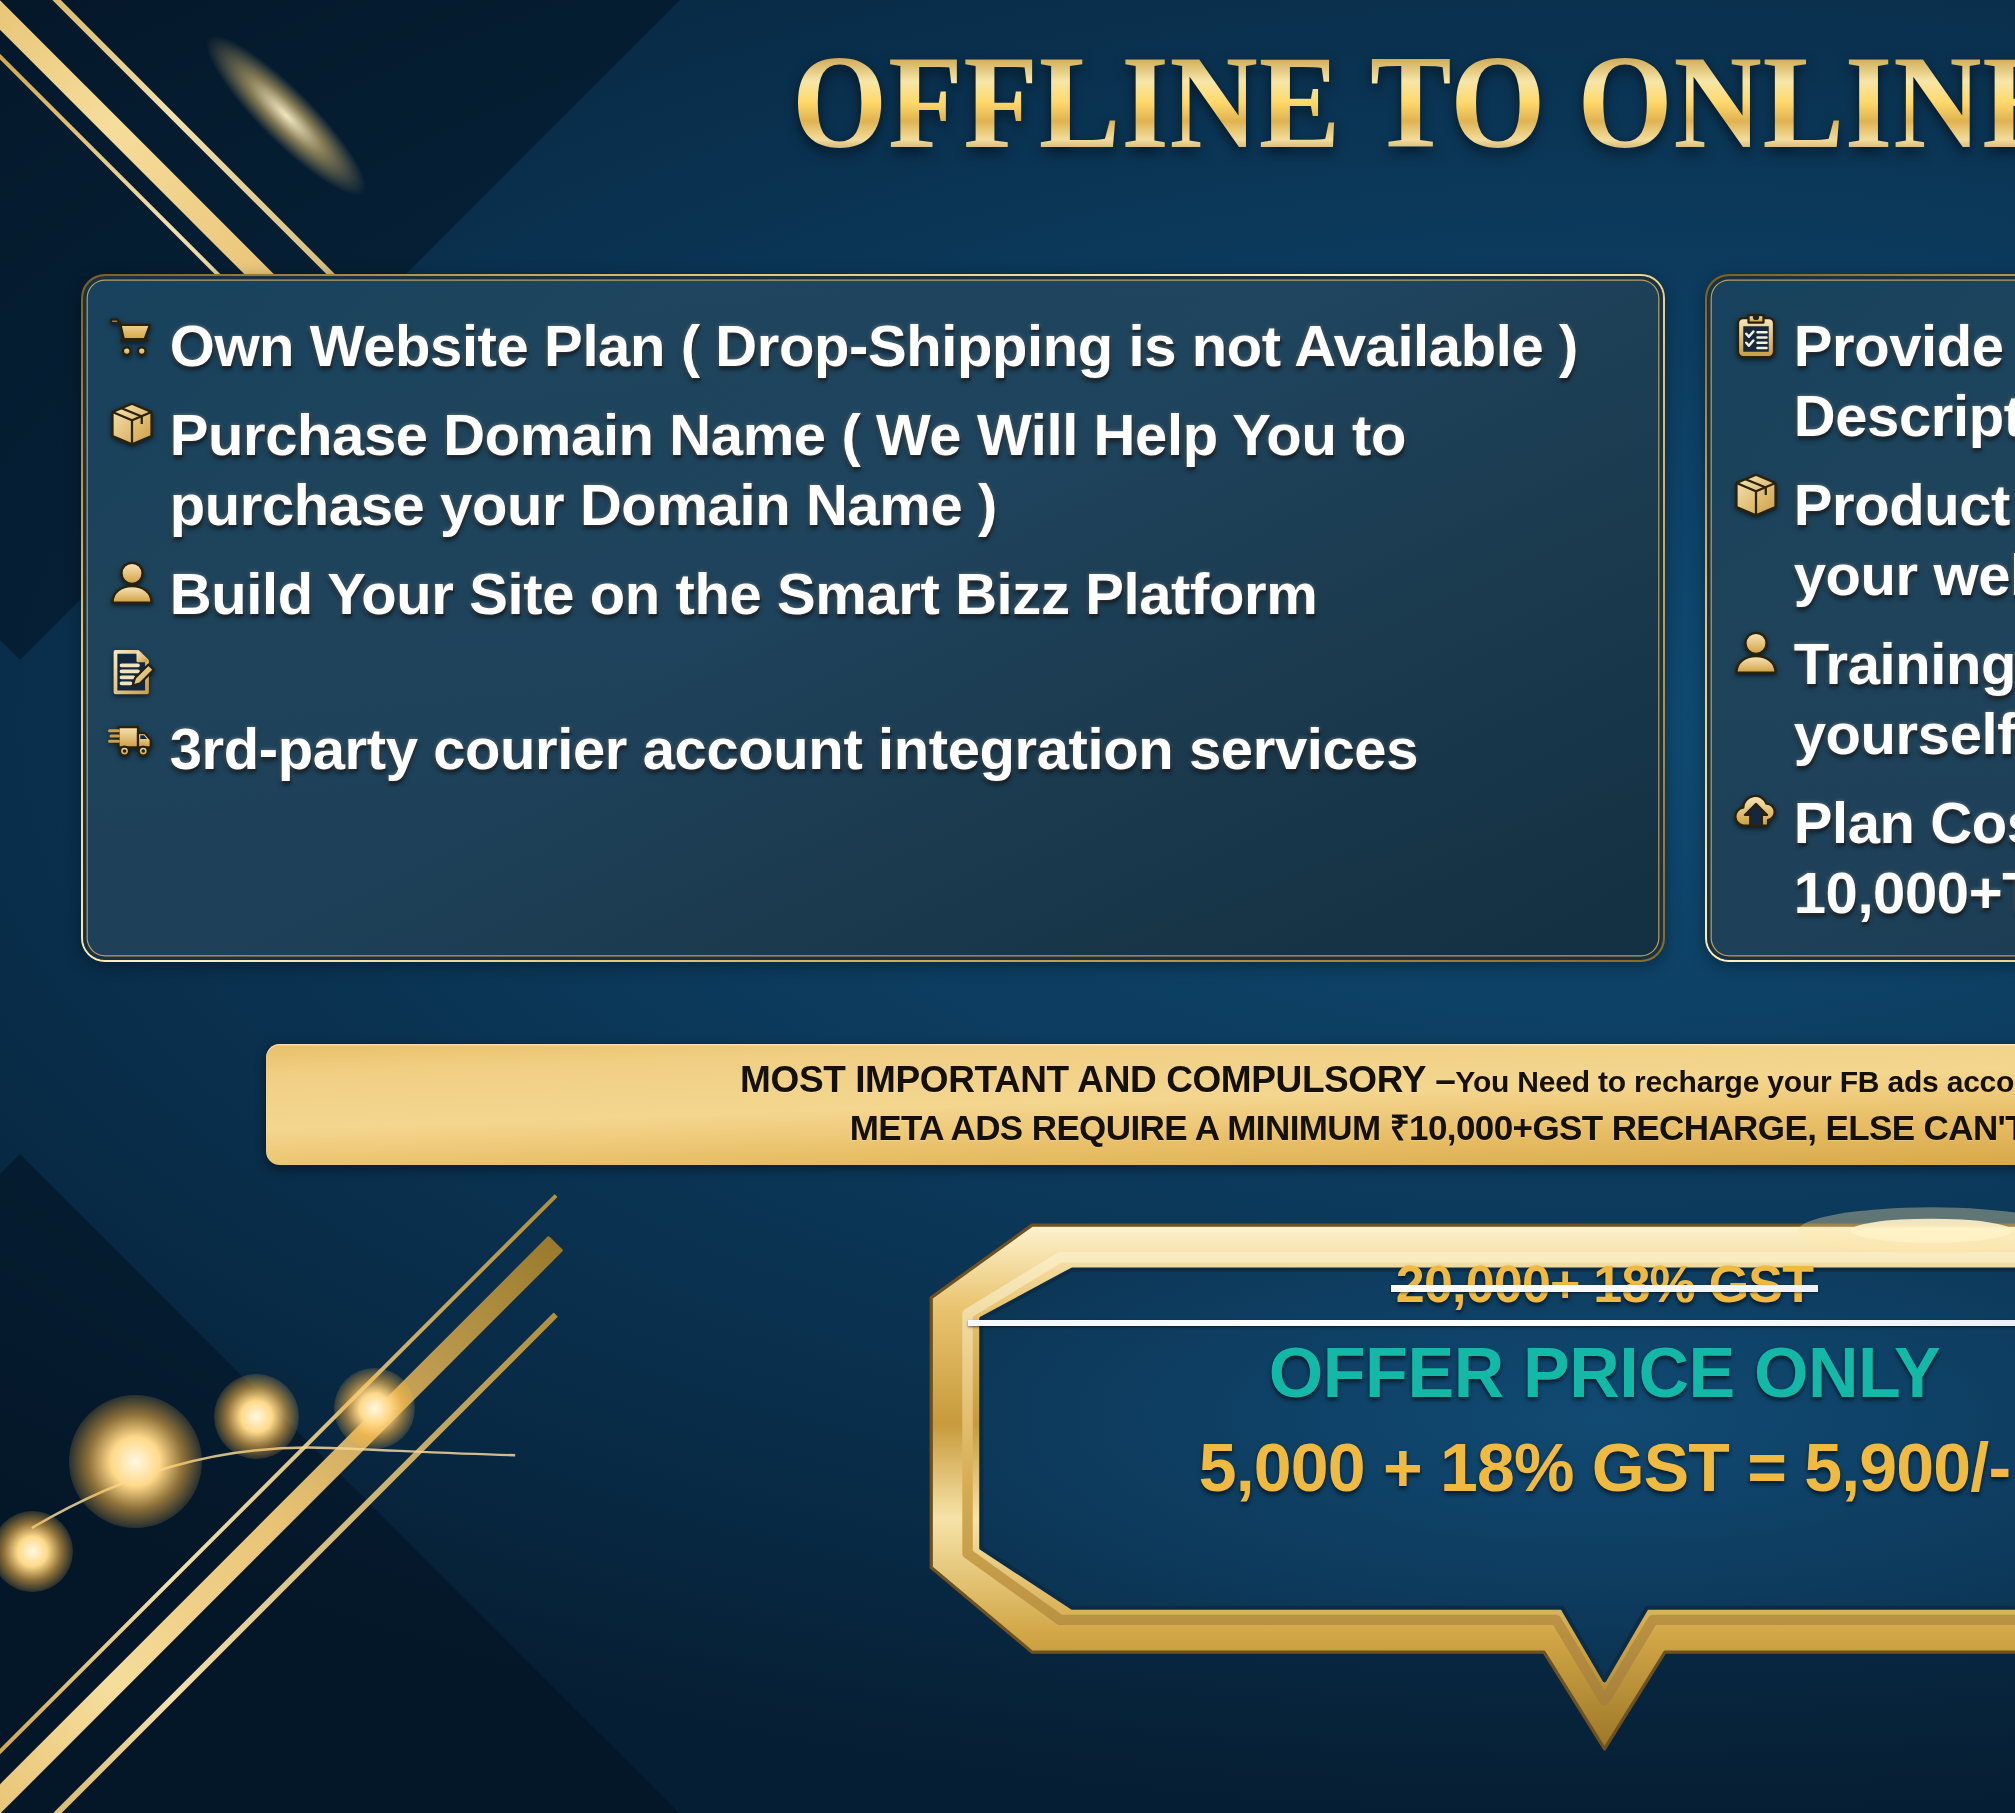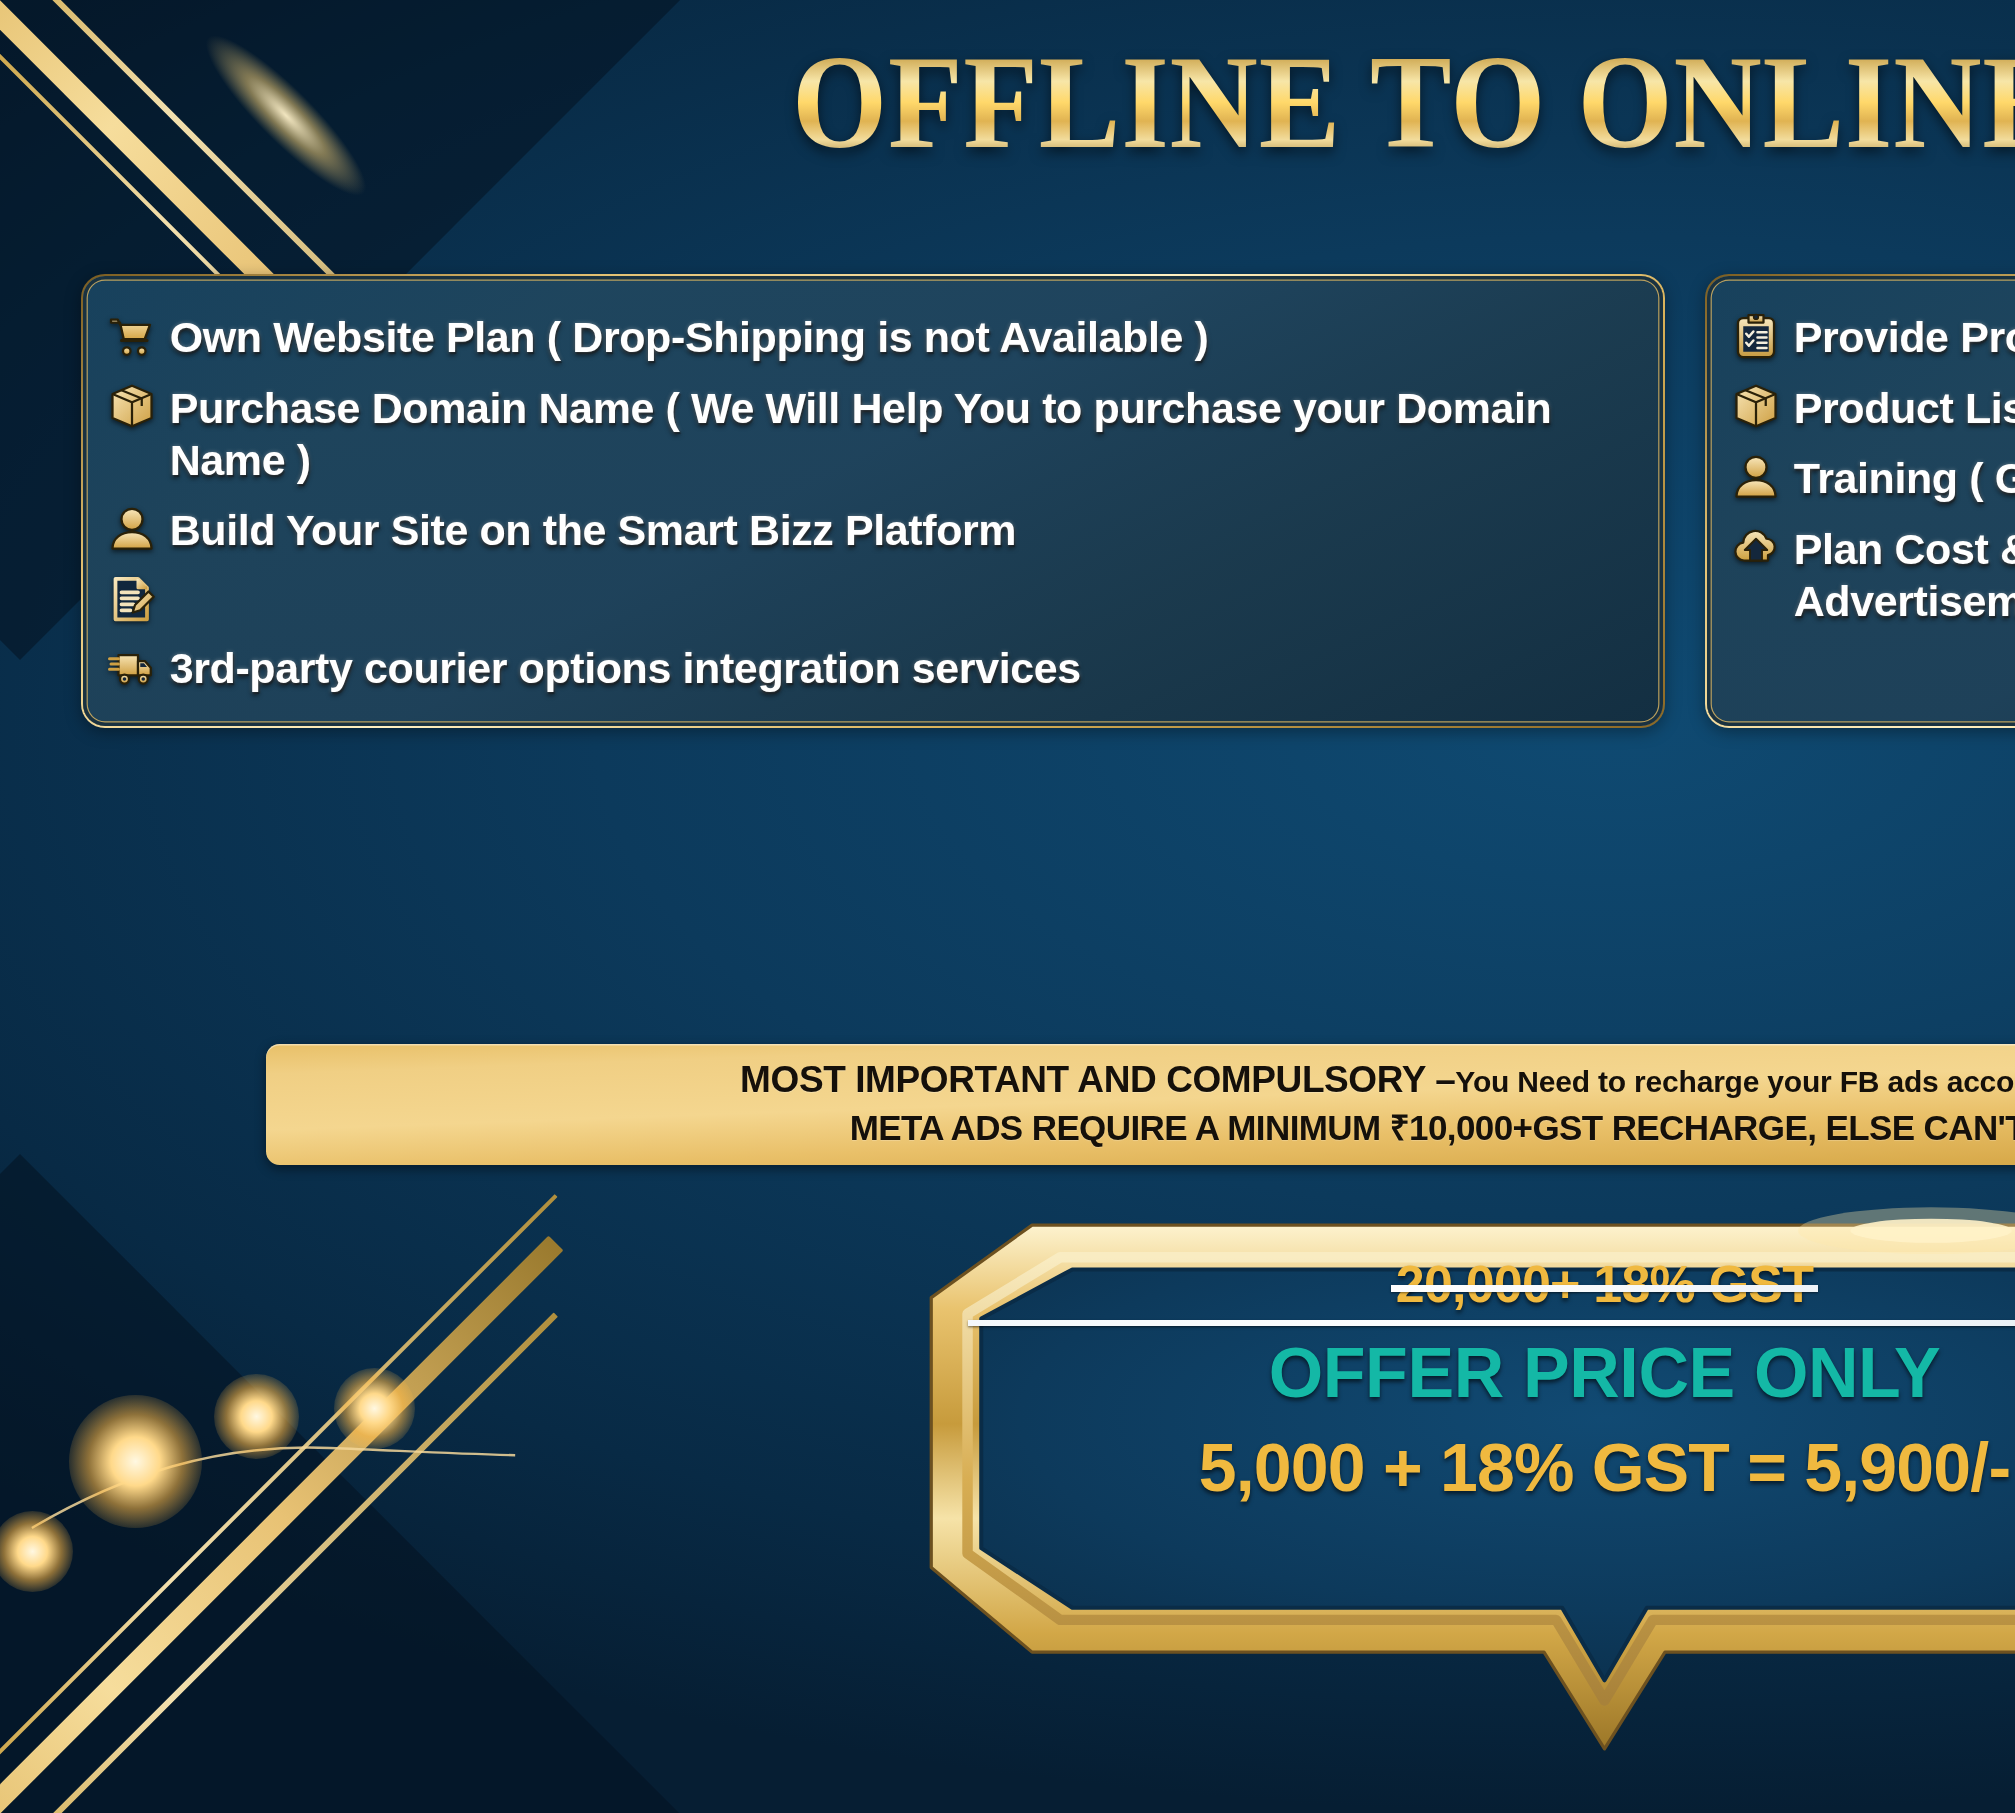--- a/index.html
+++ b/index.html
@@ -100,21 +100,21 @@
   .bullet { display:flex; align-items:flex-start; gap:13.7px; }
 
   .bicon {
     flex:0 0 auto; width:48px; height:48px; margin-top:0.8px;
     display:flex; align-items:center; justify-content:center;
   }
   .bicon svg { width:100%; height:100%; filter:drop-shadow(0 2px 2.4px rgba(0,0,0,.6)); }
 
   .btext {
     font-weight:bold;
-    font-size:43px;
+    font-size:58px;
     line-height:1.21;
     color:#ffffff;
     letter-spacing:-0.4px;
     text-shadow: 0 0 4px rgba(255,255,255,.35), 0 3.2px 4.8px rgba(0,0,0,.75), 1.2px 2.4px 1.6px rgba(0,0,0,.6);
   }
 
   
   .notice {
     position:absolute; left:266px; top:1044px; width:2700px; height:121px;
     border-radius:13.7px;
@@ -291,21 +291,21 @@
             <path d="M14 16h26v27H14z" fill="url(#g5)" stroke="#2a2108" stroke-width="3" stroke-linejoin="round"></path>
             <path d="M40 24h9l8 9v10H40z" fill="url(#g5)" stroke="#2a2108" stroke-width="3" stroke-linejoin="round"></path>
             <path d="M43 27h5l4 5h-9z" fill="#14273c"></path>
             <path d="M2 21h12M4 28h10M2 35h12" stroke="#cfa043" stroke-width="4" stroke-linecap="round"></path>
             <circle cx="22" cy="48" r="6" fill="url(#g5)" stroke="#2a2108" stroke-width="3"></circle>
             <circle cx="22" cy="48" r="2.4" fill="#14273c"></circle>
             <circle cx="47" cy="48" r="6" fill="url(#g5)" stroke="#2a2108" stroke-width="3"></circle>
             <circle cx="47" cy="48" r="2.4" fill="#14273c"></circle>
           </svg>
         </span>
-        <span class="btext">3rd-party courier options integration services</span>
+        <span class="btext">3rd-party courier account integration services</span>
       </div>
 
     </div>
   </div>
 
   <div class="panel panel-right">
     <div class="bullets">
 
       <div class="bullet">
         <span class="bicon">

